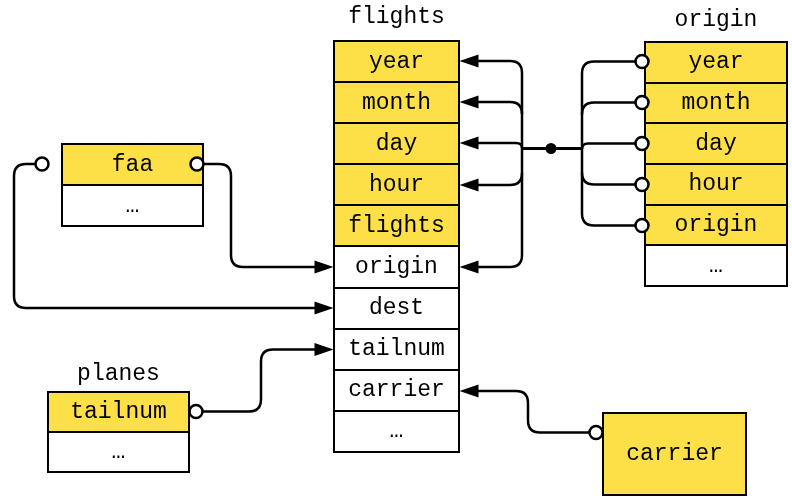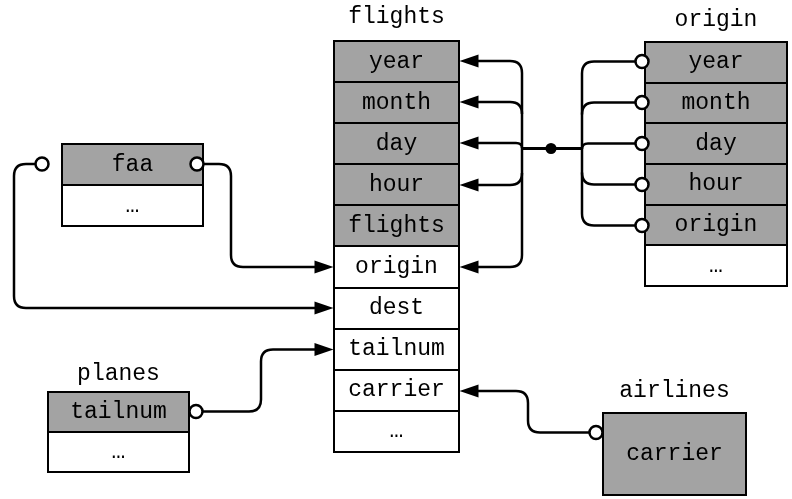--- a/index.html
+++ b/index.html
@@ -14,37 +14,36 @@
   .tbox{
     position:absolute;display:flex;flex-direction:column;
     border:2px solid #000;background:#fff;box-sizing:border-box;
   }
   .row{
     flex:1;display:flex;align-items:center;justify-content:center;
     font-size:23px;border-bottom:2px solid #000;background:#ffffff;
     white-space:nowrap;
   }
   .row:last-child{border-bottom:none;}
-  .row.key{background:#a3a3a3;}
+  .row.key{background:#fde047;}
   svg.wires{position:absolute;left:0;top:0;pointer-events:none;}
   svg.wires path{fill:none;stroke:#000;stroke-width:2.5;}
   svg.wires path.trunkline{stroke-width:3;}
   svg.wires circle.port{fill:#ffffff;stroke:#000;stroke-width:2.5;}
   svg.wires circle.dot{fill:#000;stroke:none;}
   svg.wires polygon{fill:#000;stroke:none;}
 </style>
 </head>
 <body>
 
 <div class="stage">
 
   <div class="table-title" style="left:333px;top:2px;width:127px;">flights</div>
   <div class="table-title" style="left:644px;top:5px;width:144px;">origin</div>
   <div class="table-title" style="left:47px;top:359px;width:143px;">planes</div>
-  <div class="table-title" style="left:602px;top:376px;width:145px;">airlines</div>
 
   <div class="tbox" style="left:333px;top:40px;width:127px;height:413px;">
     <div class="row key">year</div>
     <div class="row key">month</div>
     <div class="row key">day</div>
     <div class="row key">hour</div>
     <div class="row key">flights</div>
     <div class="row">origin</div>
     <div class="row">dest</div>
     <div class="row">tailnum</div>

